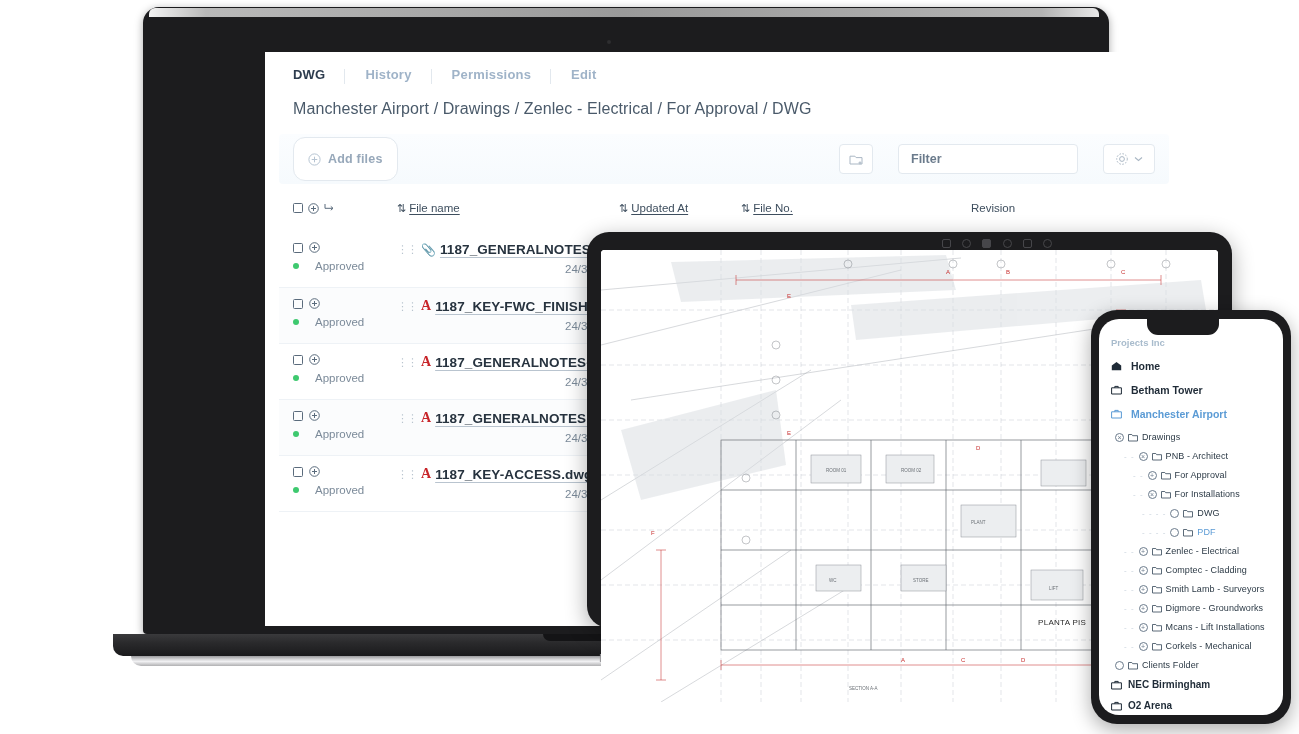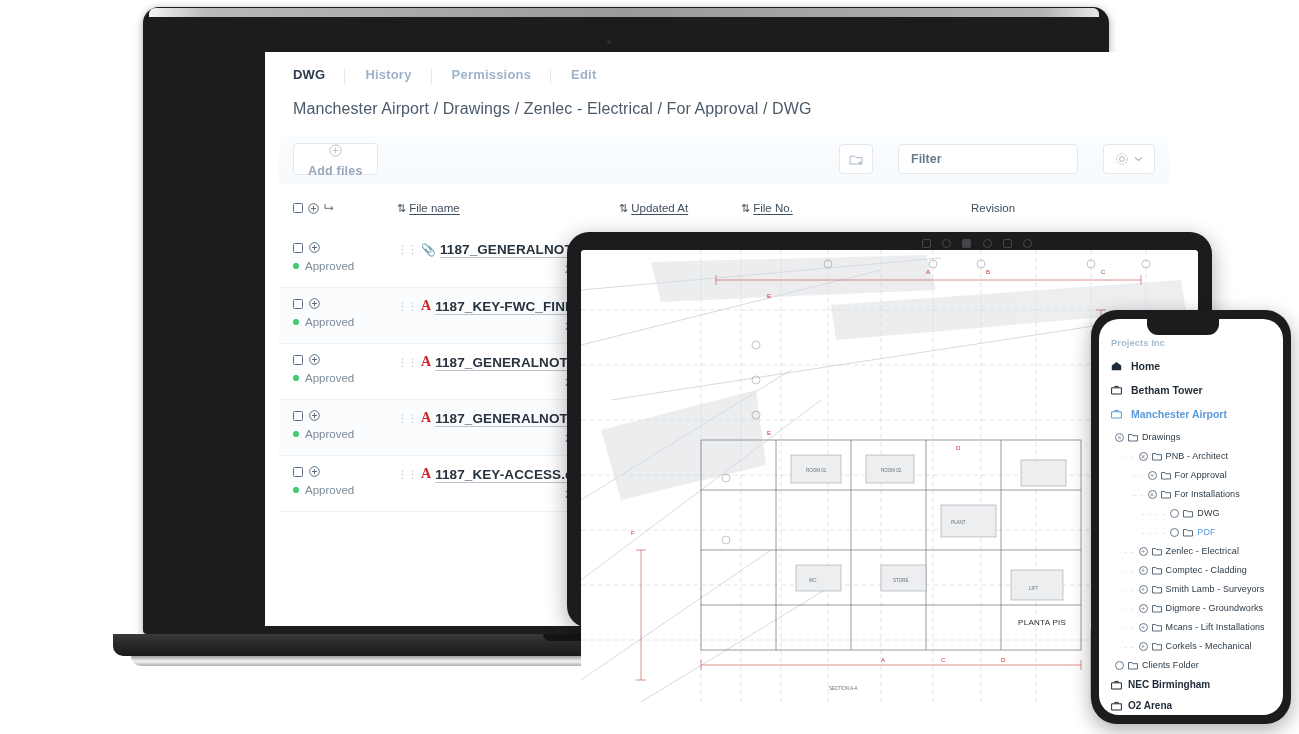--- a/index.html
+++ b/index.html
@@ -74,23 +74,23 @@
   }
   .toolbar {
     margin: 16px 14px 0 14px;
     background: linear-gradient(180deg,#fbfdff 0%,#f6fafd 100%);
     border-radius: 4px;
     height: 50px; display: flex; align-items: center;
     padding: 0 14px; justify-content: space-between;
   }
   .btn-addfiles {
     display: flex; align-items: center; gap: 7px;
-    background: #fff; border: 1px solid #e3e9ef; border-radius: 4px;
-    height: 32px; padding: 0 14px; font-size: 12.5px; font-weight: 700;
-    color: #97a8ba; letter-spacing: .2px; flex-direction: column;
+    background: #fff; border: 1px solid #e3e9ef; border-radius: 12px;
+    height: 44px; padding: 0 14px; font-size: 12.5px; font-weight: 700;
+    color: #97a8ba; letter-spacing: .2px;
   }
   .tb-right { display: flex; align-items: center; gap: 25px; }
   .tb-iconbtn {
     width: 34px; height: 30px; background: #fff;
     border: 1px solid #e3e9ef; border-radius: 4px;
     display: flex; align-items: center; justify-content: center;
   }
   .tb-filter {
     width: 180px; height: 30px; background: #fff;
     border: 1px solid #e3e9ef; border-radius: 4px;
@@ -121,40 +121,40 @@
 
   .row {
     display: flex; align-items: flex-start;
     height: 56px; padding: 10px 14px 0 14px;
     border-bottom: 1px solid #eef2f6;
     position: relative;
   }
   .row.alt { background: #fbfcfd; }
   .r-sel { width: 104px; }
   .r-sel-top { display: flex; align-items: center; gap: 6px; }
-  .r-status { display: flex; align-items: center; gap: 6px; margin-top: 7px; }
+  .r-status { display: flex; align-items: center; gap: 16px; margin-top: 7px; }
   .dot { width: 6px; height: 6px; border-radius: 50%; background: #3ec96f; display:inline-block; }
   .r-status span { font-size: 11.5px; color: #7b8a99; }
 
   .r-file { flex: 1; }
   .r-file-top { display: flex; align-items: center; gap: 4px; }
   .drag { color: #b9c4cf; font-size: 11px; letter-spacing: -1px; line-height: 1; }
   .acad { color: #c8252a; font-weight: 700; font-size: 14px; font-family: "Liberation Serif", serif; }
   .clip { color: #9aa7b4; font-size: 12px; }
   .fname {
     font-size: 13.5px; font-weight: 700; color: #27333f;
     text-decoration: underline; text-underline-offset: 3px;
     text-decoration-color: #b9c4cf; letter-spacing: .1px;
   }
   .r-date {
     font-size: 11.5px; color: #7b8a99; margin-top: 6px; margin-left: 168px;
   }
 
   
-  .tablet { position: absolute; left: 567px; top: 232px; width: 645px; height: 396px; }
+  .tablet { position: absolute; left: 587px; top: 232px; width: 645px; height: 396px; }
   .tablet-body {
     position: absolute; inset: 0;
     background: #1c1c1e; border-radius: 22px;
     box-shadow: 0 6px 22px rgba(0,0,0,.33);
   }
   .tablet-screen {
     position: absolute; left: 14px; top: 18px; width: 617px; height: 452px;
     background: #fff; border-radius: 4px; overflow: hidden;
   }
   .tablet-toolbar {

